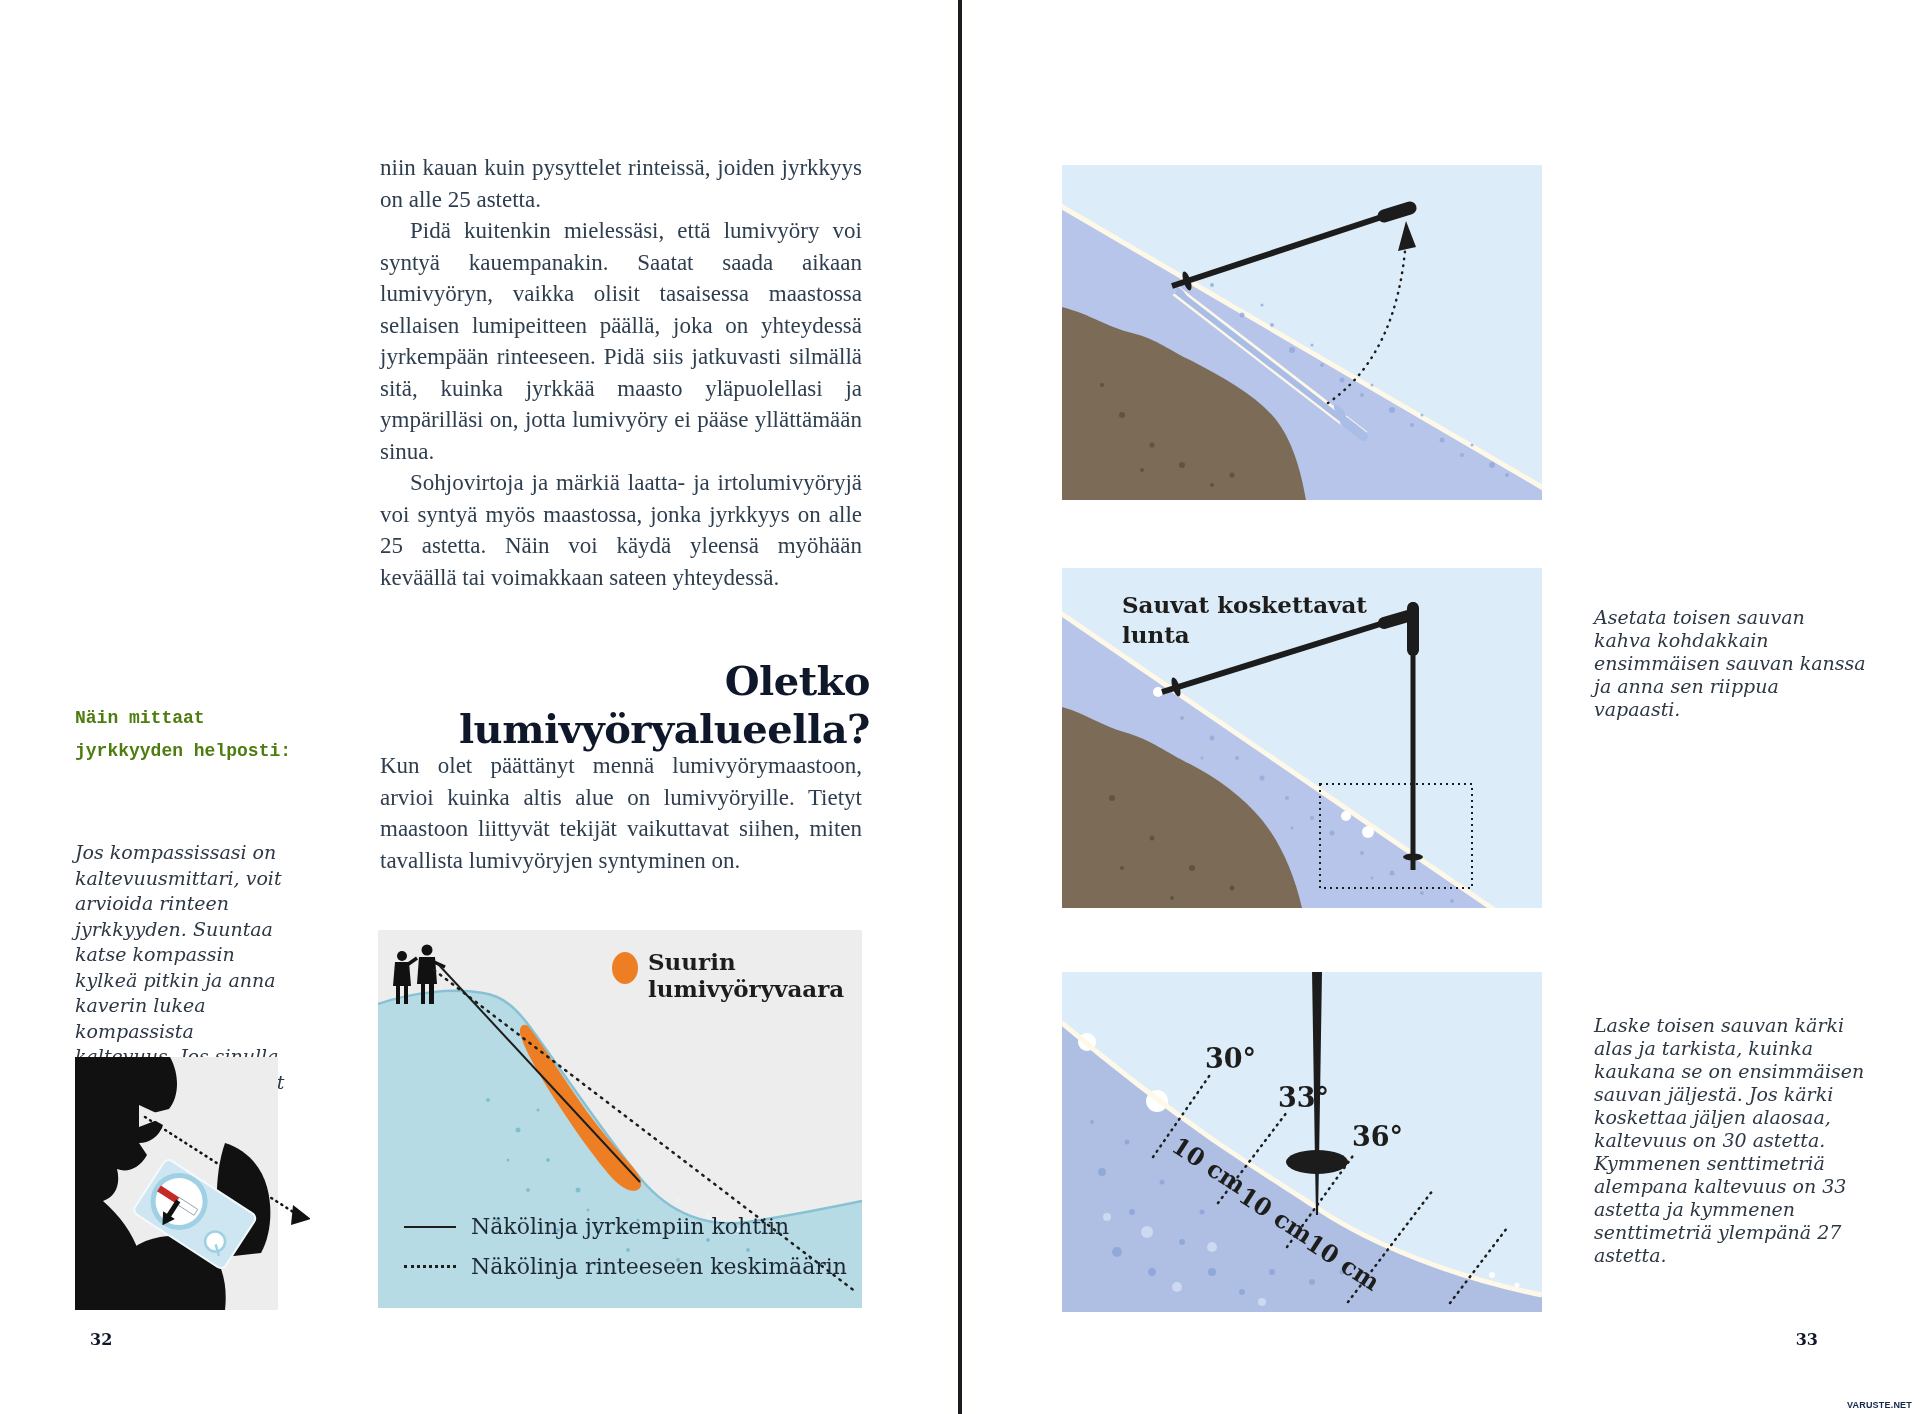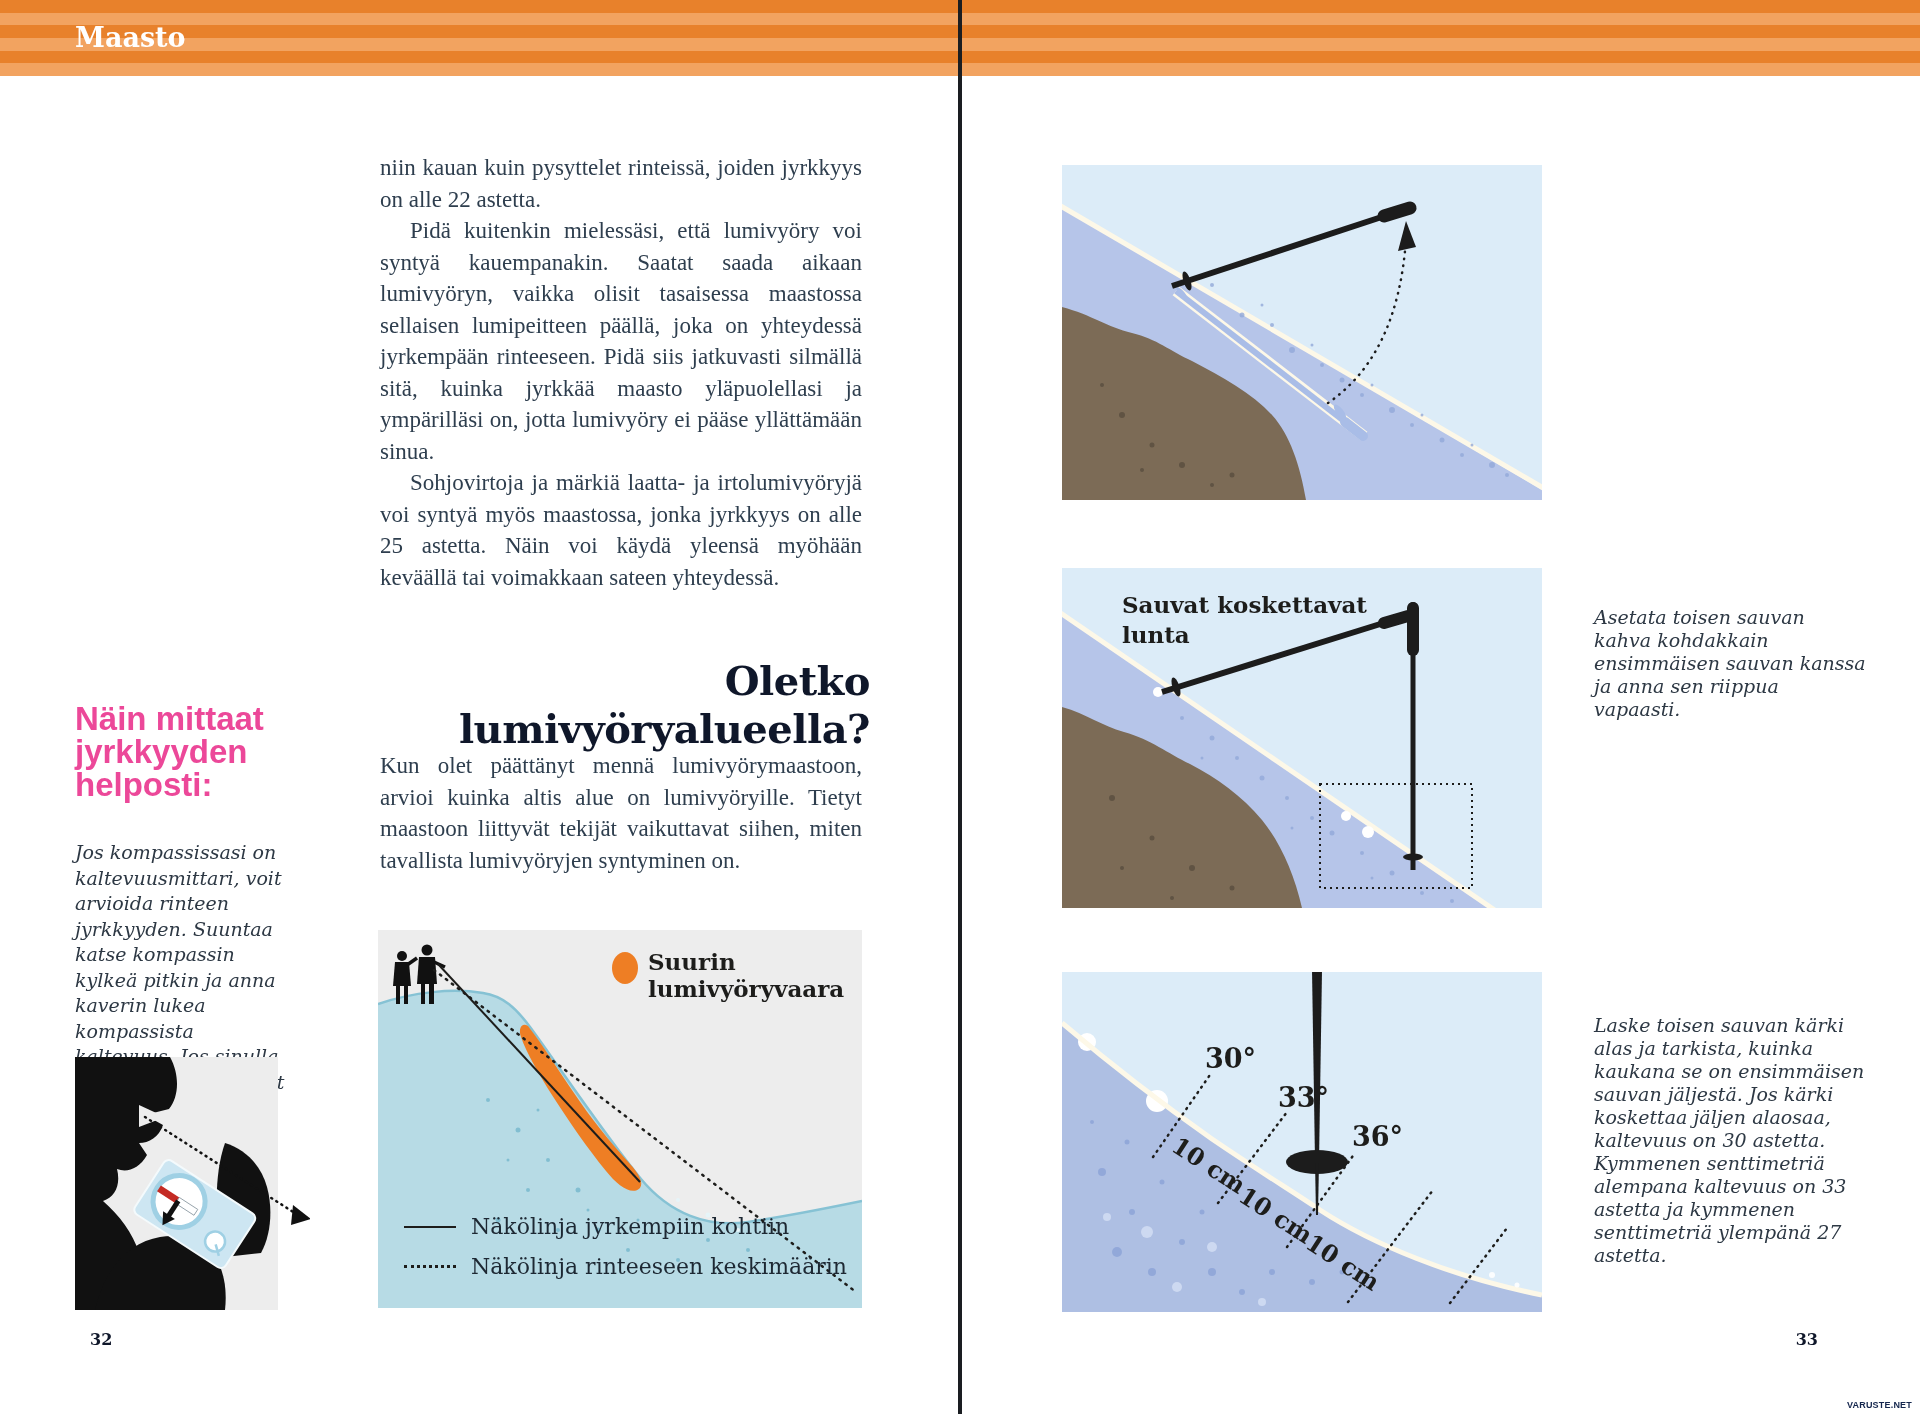--- a/index.html
+++ b/index.html
@@ -13,22 +13,22 @@
   .gutter-line{position:absolute;left:958px;top:0;width:4px;height:1414px;background:#1a1d21;}
   
   .lp-body{position:absolute;left:380px;top:152px;width:482px;font-size:23px;line-height:31.5px;
     color:#2e3e4e;text-align:justify;}
   .lp-body p{margin:0;}
   .lp-body p.indent{text-indent:30px;}
   .lp-heading{position:absolute;left:378px;top:630px;width:492px;font-family:"DejaVu Serif",serif;
     font-weight:bold;font-size:40px;line-height:48px;color:#0f172a;letter-spacing:-0.5px;text-align:right;}
   .lp-para4{position:absolute;left:380px;top:750px;width:482px;font-size:23px;line-height:31.5px;
     color:#2e3e4e;text-align:justify;}
-  .sb-heading{position:absolute;left:75px;top:702px;width:225px;font-family:Liberation Sans, sans-serif;
-    font-weight:bold;font-size:33px;line-height:33px;color:#ec4899;}
+  .sb-heading{position:absolute;left:75px;top:702px;width:225px;font-family:Liberation Mono, monospace;
+    font-weight:bold;font-size:18px;line-height:33px;color:#4d7c0f;}
   .sb-note{position:absolute;left:75px;top:840px;width:218px;font-family:"DejaVu Serif",serif;
     font-style:italic;font-size:19px;line-height:25.5px;color:#2d3844;}
   .sb-illustration{position:absolute;left:75px;top:1057px;width:235px;height:253px;}
   .pageno{font-family:"DejaVu Serif",serif;font-weight:bold;font-size:16px;color:#0f172a;}
   .pageno-left{position:absolute;left:90px;top:1330px;}
   .pageno-right{position:absolute;left:1778px;top:1330px;width:40px;text-align:right;}
   
   .lp-diagram{position:absolute;left:378px;top:930px;width:484px;height:378px;}
   .lp-diagram svg{position:absolute;left:0;top:0;}
   .legend-danger{position:absolute;left:270px;top:18px;width:195px;font-family:"DejaVu Serif",serif;
@@ -54,28 +54,25 @@
   .brand{position:absolute;right:8px;bottom:4px;font-family:"Liberation Sans",sans-serif;
     font-weight:bold;font-size:9px;color:#14264d;letter-spacing:0.2px;}
   .angle-label{font-family:"DejaVu Serif",serif;font-weight:bold;font-size:27px;fill:#1d1d1b;}
   .dist-label{font-family:"DejaVu Serif",serif;font-weight:bold;font-size:24px;fill:#1d1d1b;}
 </style>
 </head>
 <body>
 
 <div class="page">
 
-  <header class="topbar">
-    <span class="topbar-title">Maasto</span>
-  </header>
 
   <div class="gutter-line"></div>
 
   <div class="lp-body">
-    <p>niin kauan kuin pysyttelet rinteissä, joiden jyrkkyys on alle 22 astetta.</p>
+    <p>niin kauan kuin pysyttelet rinteissä, joiden jyrkkyys on alle 25 astetta.</p>
     <p class="indent">Pidä kuitenkin mielessäsi, että lumivyöry voi syntyä kauempanakin. Saatat saada aikaan lumivyöryn, vaikka olisit tasaisessa maastossa sellaisen lumipeitteen päällä, joka on yhteydessä jyrkempään rinteeseen. Pidä siis jatkuvasti silmällä sitä, kuinka jyrkkää maasto yläpuolellasi ja ympärilläsi on, jotta lumivyöry ei pääse yllättämään sinua.</p>
     <p class="indent">Sohjovirtoja ja märkiä laatta- ja irtolumivyöryjä voi syntyä myös maastossa, jonka jyrkkyys on alle 25 astetta. Näin voi käydä yleensä myöhään keväällä tai voimakkaan sateen yhteydessä.</p>
   </div>
 
   <h1 class="lp-heading">Oletko lumivyöryalueella?</h1>
 
   <div class="lp-para4">Kun olet päättänyt mennä lumivyörymaastoon, arvioi kuinka altis alue on lumivyöryille. Tietyt maastoon liittyvät tekijät vaikuttavat siihen, miten tavallista lumivyöryjen syntyminen on.</div>
 
   <div class="sb-heading">Näin mittaat jyrkkyyden helposti:</div>
   <div class="sb-note">Jos kompassissasi on kaltevuusmittari, voit arvioida rinteen jyrkkyyden. Suuntaa katse kompassin kylkeä pitkin ja anna kaverin lukea kompassista kaltevuus. Jos sinulla on peilikompassi, voit lukea kaltevuuden itse.</div>

